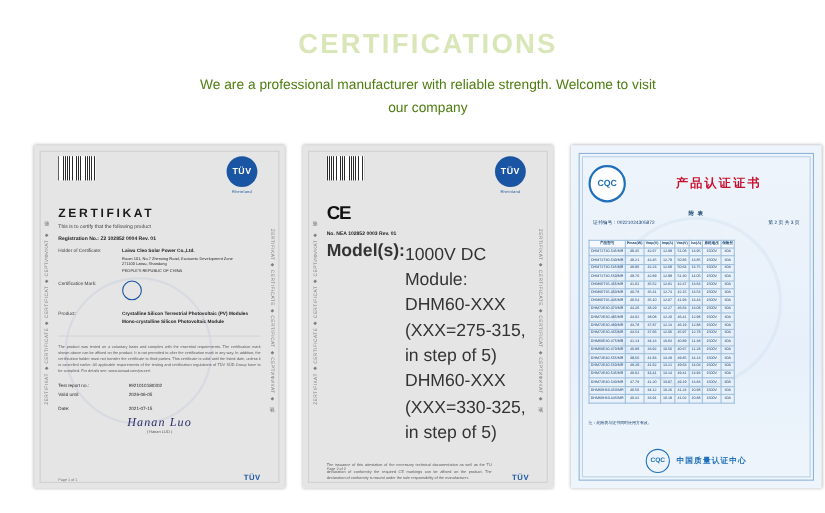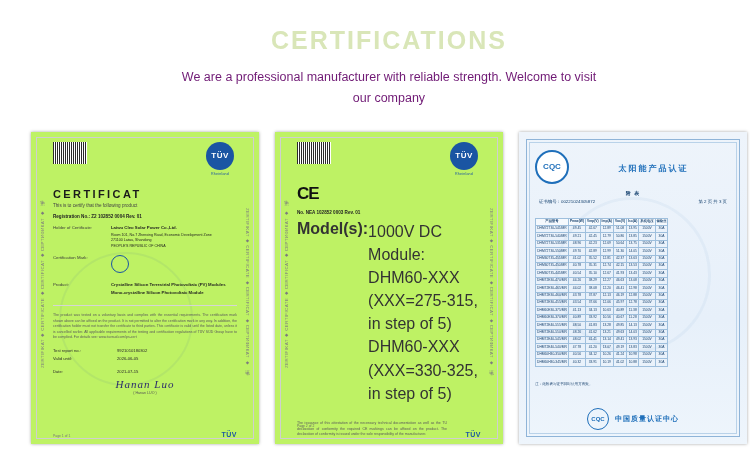--- a/index.html
+++ b/index.html
@@ -30,32 +30,32 @@
     letter-spacing: 2px;
     color: #d9e6b8;
     font-weight: bold;
     font-family: "Liberation Sans", sans-serif;
   }
   .header p {
     margin: 12px auto 0;
     width: 430px;
     font-size: 12.5px;
     line-height: 1.7;
-    color: #701a75;
+    color: #4d7c0f;
   }
   .certs {
     display: flex;
     justify-content: center;
     gap: 16px;
     margin-top: 22px;
   }
   .cert {
     width: 228px;
     height: 312px;
-    background: #bef264;
+    background: #e5e5e5;
     box-shadow: 0 0 3px rgba(0,0,0,0.35);
     position: relative;
     overflow: hidden;
   }
 
   
   .tuv-frame {
     position: absolute;
     inset: 5px;
     border: 1px solid #cfcfcf;
@@ -412,21 +412,21 @@
 
       <div class="tuv-inner">
         <div class="tuv-toprow">
           <div class="tuv-barcode"></div>
           <div class="tuv-logo">
             <div class="tuv-circle">TÜV</div>
             <div class="tuv-logo-sub">Rheinland</div>
           </div>
         </div>
 
-        <div class="cert-title">CERTIFICAT</div>
+        <div class="cert-title">ZERTIFIKAT</div>
         <div class="cert-subtitle">This is to certify that the following product</div>
         <div class="cert-no">Registration No.: Z2 102852 0004 Rev. 01</div>
 
         <div class="kv">
           <div class="k">Holder of Certificate:</div>
           <div class="v">
             <div>Laiwu Cleo Solar Power Co.,Ltd.</div>
             <div class="thin" style="white-space:pre-line;font-size:3.6px;margin-top:2px;">Room 101, No.7 Zhenxing Road, Economic Development Zone
 271100 Laiwu, Shandong
 PEOPLE'S REPUBLIC OF CHINA</div>
@@ -513,21 +513,21 @@
 
     <div class="cert">
       <div class="cqc">
         <div class="cqc-border"></div>
         <div class="cqc-border2"></div>
         <div class="cqc-wm"></div>
 
         <div class="cqc-head">
           <div class="cqc-seal">CQC</div>
           <div class="cqc-titles">
-            <div class="cqc-t2">太阳能产品认证</div>
+            <div class="cqc-t1">产品认证证书</div>
           </div>
         </div>
 
         <div class="cqc-meta">
           <div class="cqc-annex">附   表</div>
           <div class="row">
             <div>
               <span>证书编号：</span><span>00221024305872</span>
             </div>
             <div>第 2 页 共 3 页</div>

